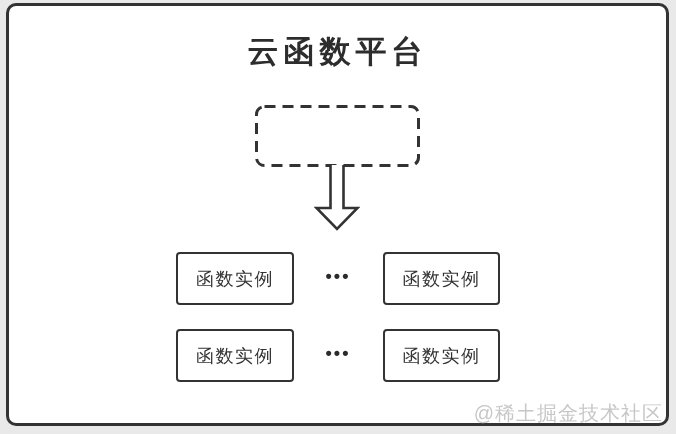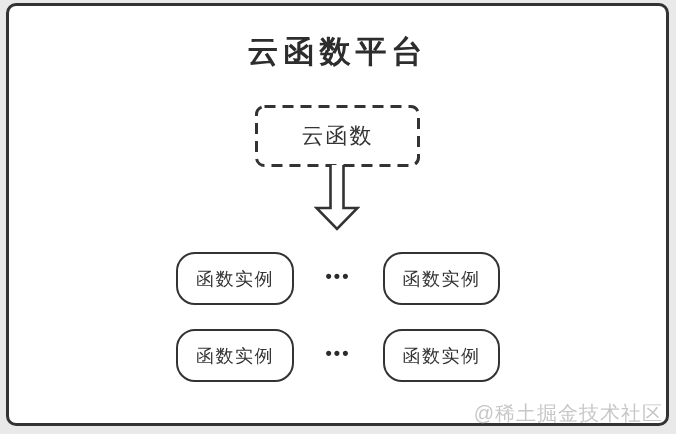--- a/index.html
+++ b/index.html
@@ -61,21 +61,21 @@
   }
   .arrow {
     position: absolute;
     left: 314px;
     top: 165px;
   }
   .node {
     position: absolute;
     box-sizing: border-box;
     border: 2.5px solid #333333;
-    border-radius: 19px;
+    border-radius: 4px;
     background: #ffffff;
     display: flex;
     align-items: center;
     justify-content: center;
     font-size: 18px;
     letter-spacing: 1.5px;
     color: #333333;
     white-space: nowrap;
   }
   .node.r0c0 { left: 176px; top: 252px; width: 118px; height: 53px; }
@@ -112,21 +112,20 @@
 <div class="canvas">
 
   <div class="frame"></div>
 
   <div class="title">云函数平台</div>
 
   <div class="dashed-node">
     <svg class="dash-rect" width="165" height="62" viewBox="0 0 165 62">
       <rect x="1.5" y="1.5" width="162" height="59" rx="8" ry="8" fill="none" stroke="#333333" stroke-width="3" stroke-dasharray="11 7"></rect>
     </svg>
-    <span class="label">云函数</span>
   </div>
 
   <svg class="arrow" width="46" height="66" viewBox="0 0 46 66">
     <path d="M16.5 0 V43 H2.5 L23 64 L43.5 43 H29.5 V0" fill="#ffffff" stroke="#333333" stroke-width="2.6" stroke-linejoin="miter"></path>
   </svg>
 
   <div class="node r0c0">函数实例</div>
   <div class="dots row0">•••</div>
   <div class="node r0c1">函数实例</div>
 

